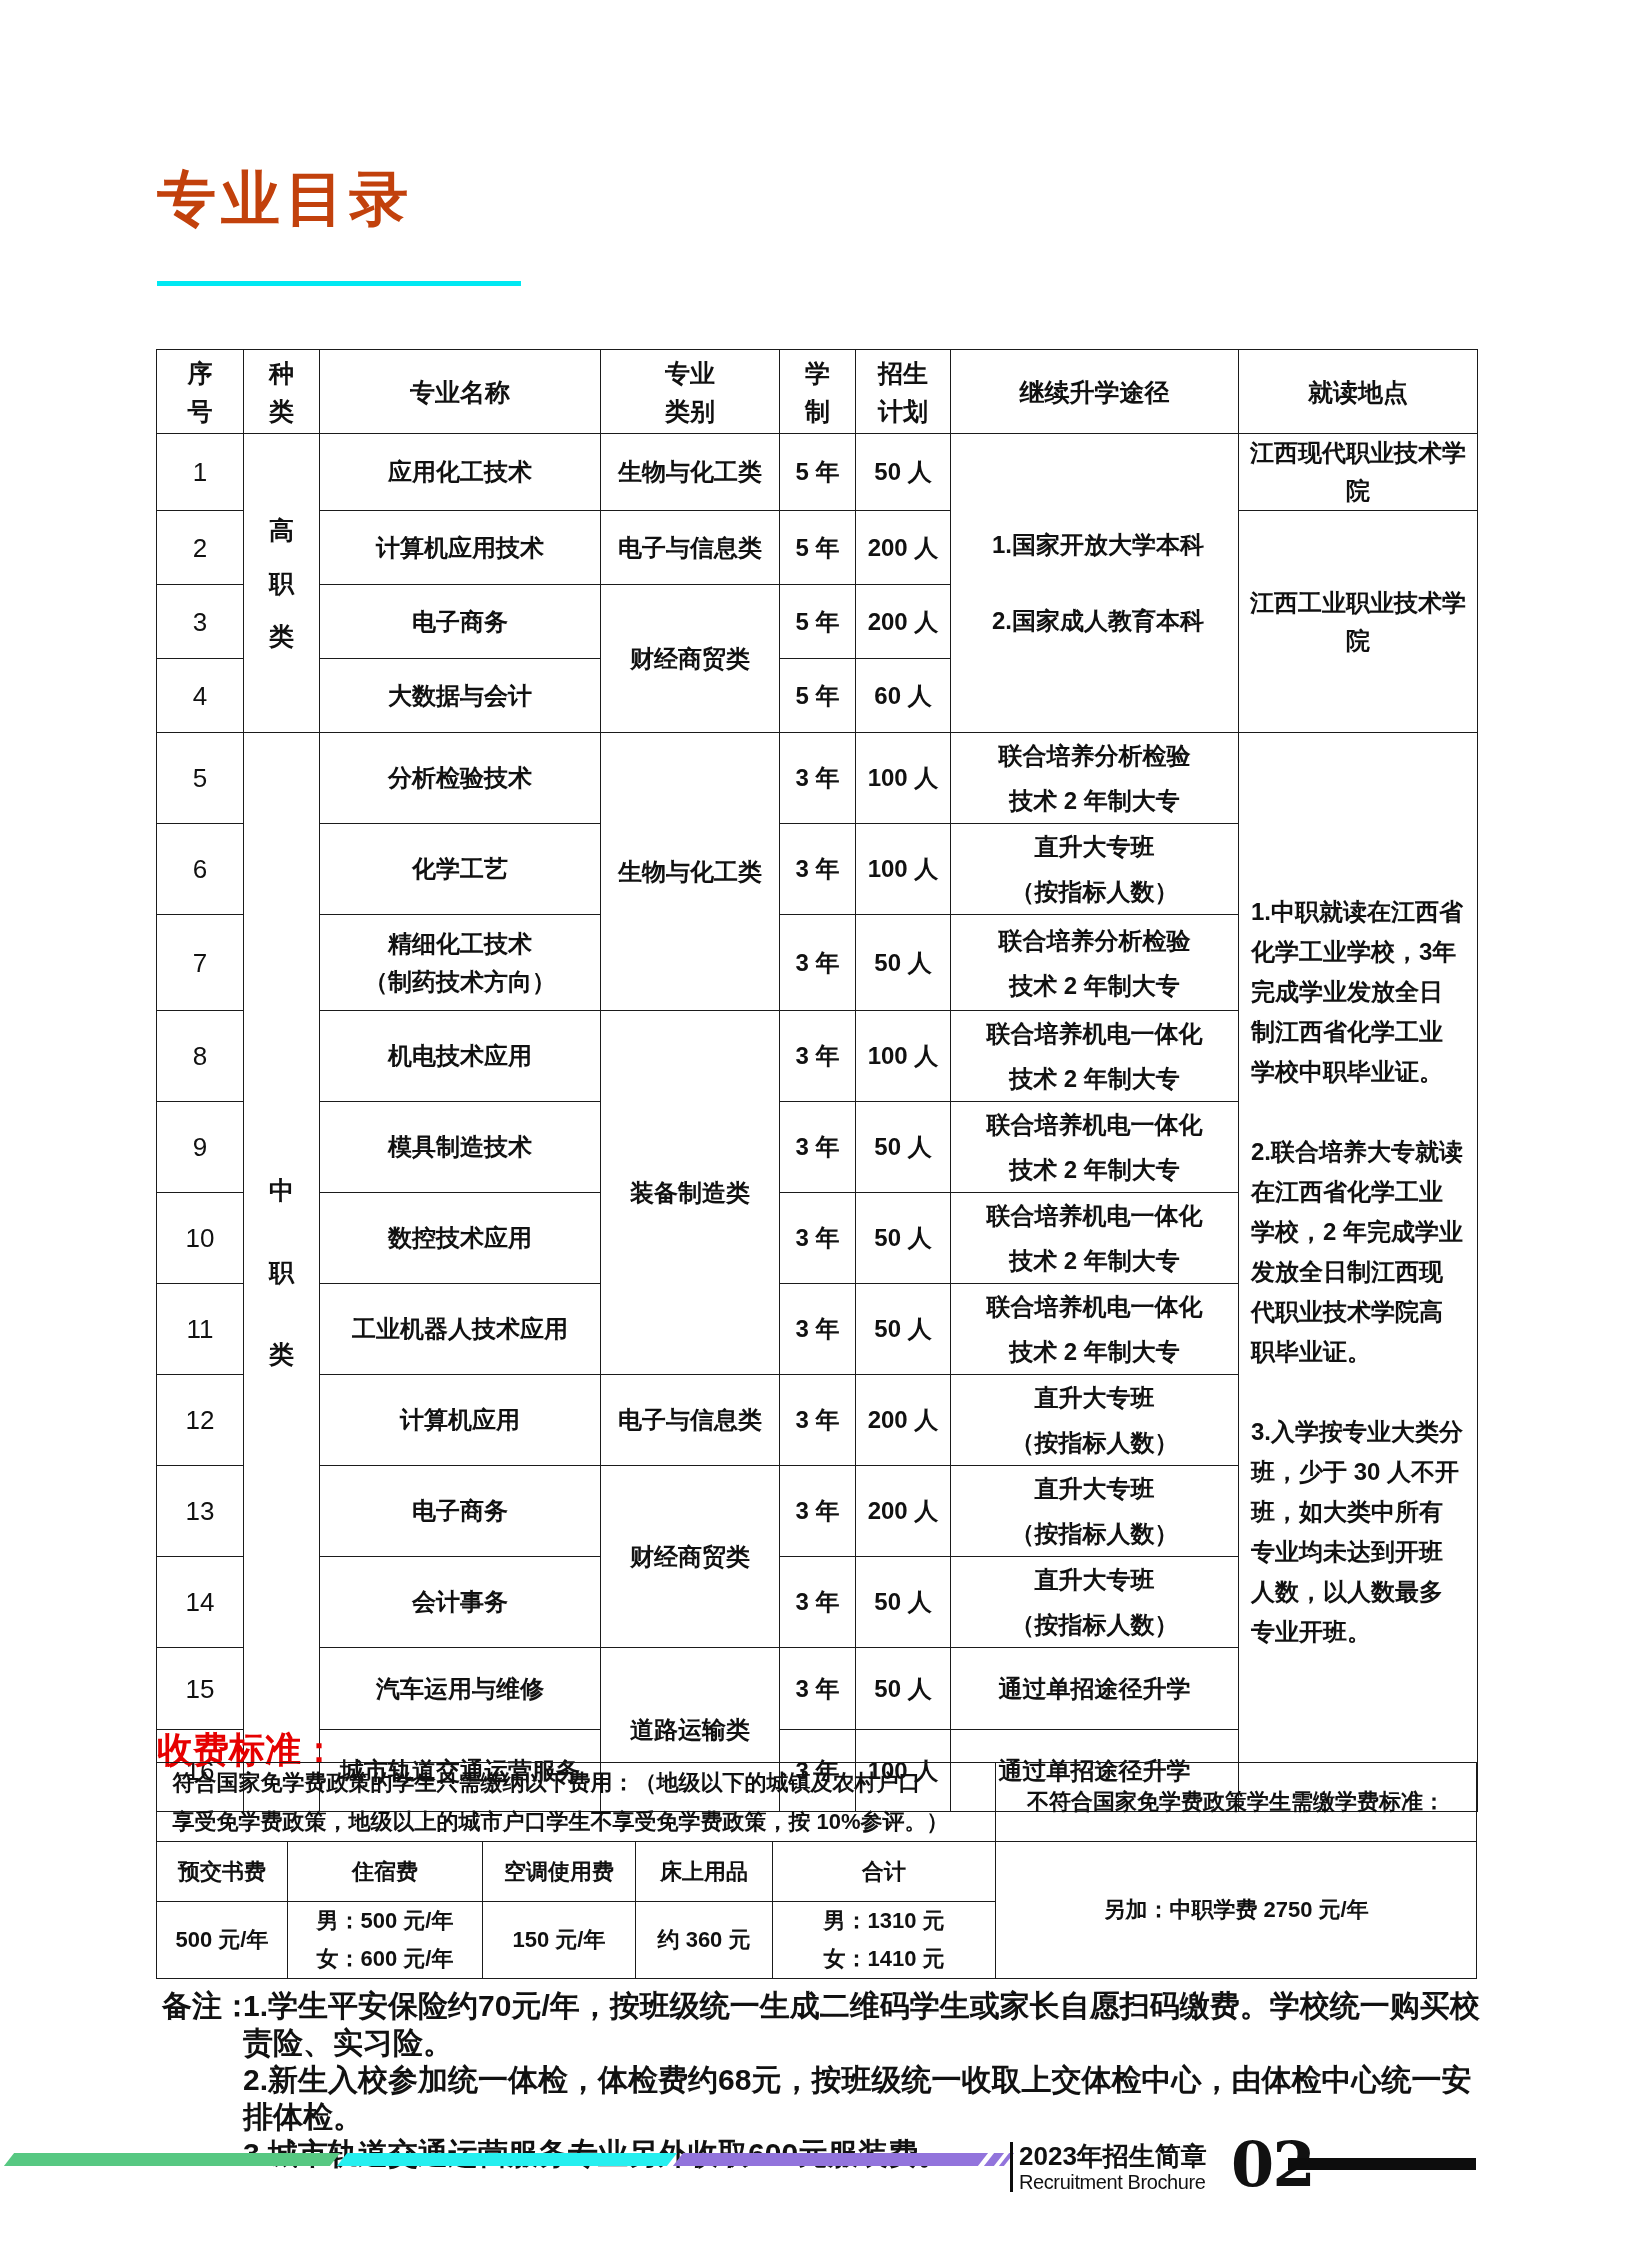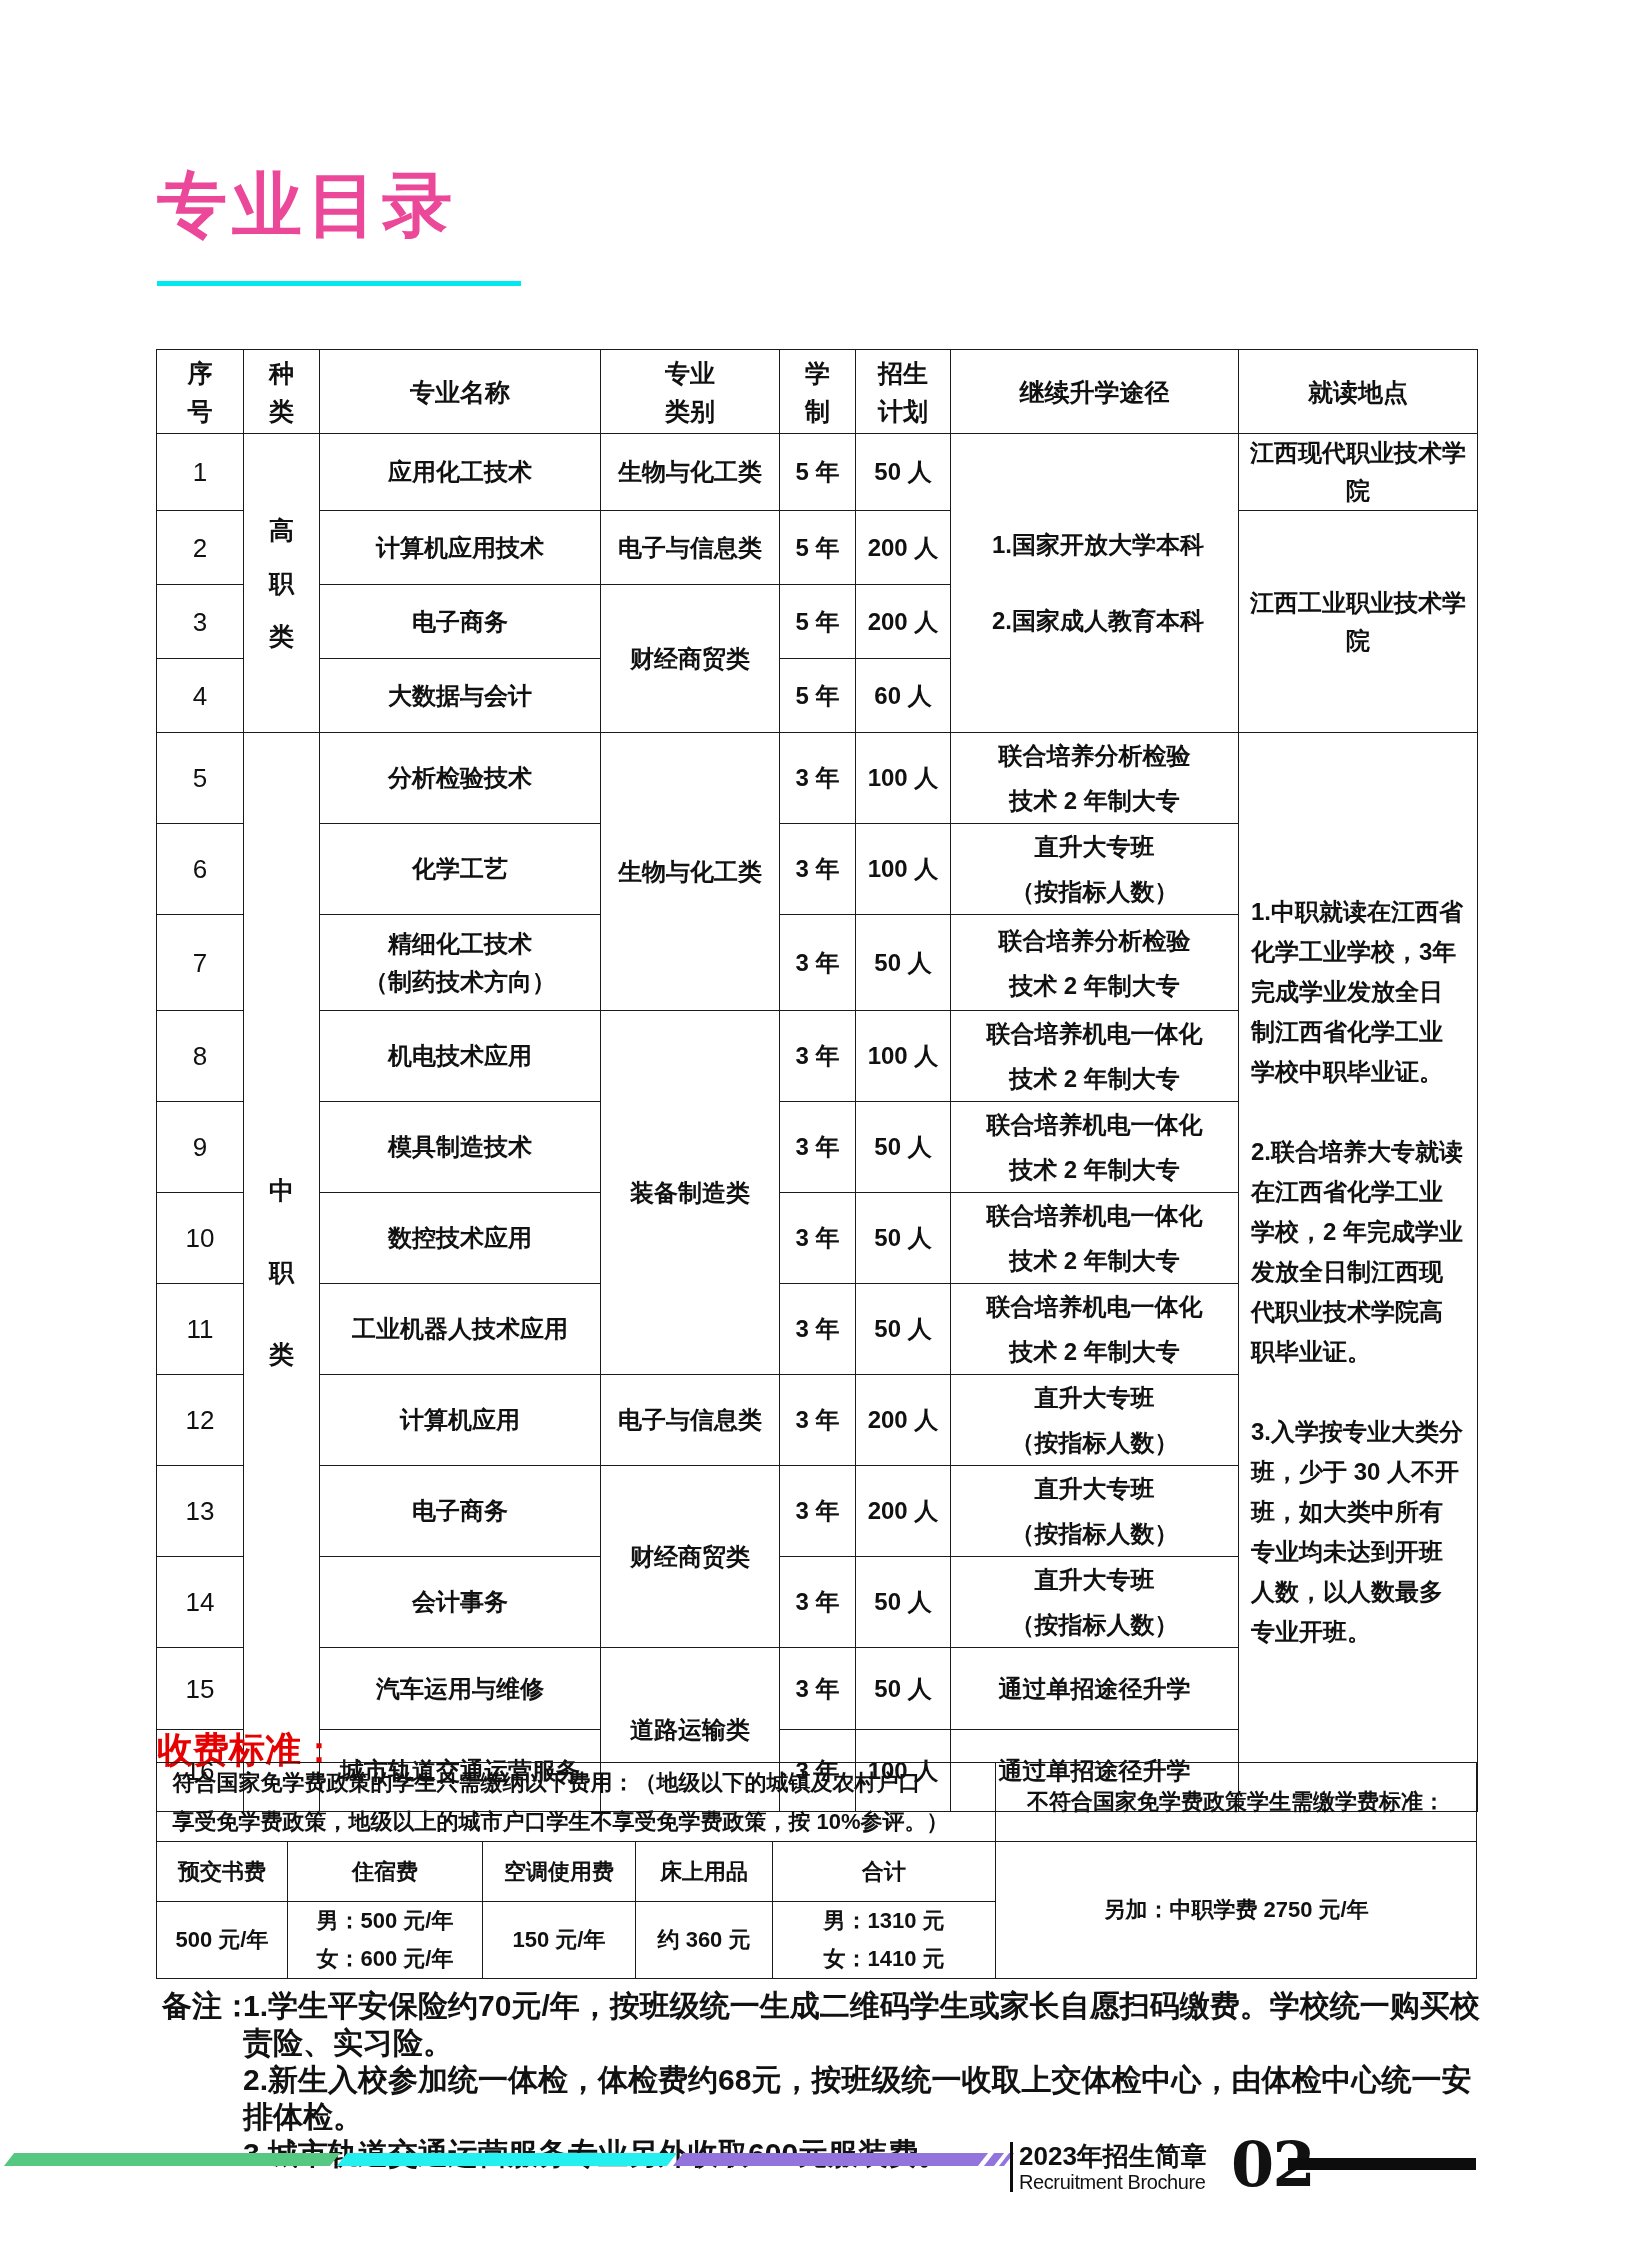--- a/index.html
+++ b/index.html
@@ -3,21 +3,21 @@
 <meta charset="utf-8">
 <style>
   html,body{margin:0;padding:0;background:#ffffff;}
   .page{
     position:relative;width:1648px;height:2250px;background:#ffffff;overflow:hidden;
     font-family:"Liberation Sans","DejaVu Sans",sans-serif;color:#111;
   }
   
   .doc-title{
     position:absolute;left:157px;top:170px;margin:0;
-    font-size:70px;font-weight:700;letter-spacing:5.1px;color:#ec4899;line-height:1;
+    font-size:59px;font-weight:700;letter-spacing:5.1px;color:#c2410c;line-height:1;
   }
   .title-underline{
     position:absolute;left:157px;top:281px;width:364px;height:5.1px;background:#00e8f2;
   }
   
   table{border-collapse:collapse;table-layout:fixed;}
   .catalog{position:absolute;left:156px;top:349px;width:1322px;}
   .catalog th,.catalog td{
     border:1.7px solid #1b1b1b;text-align:center;vertical-align:middle;
     white-space:pre-line;font-weight:700;font-size:24px;line-height:38px;padding:0 5.1px;

